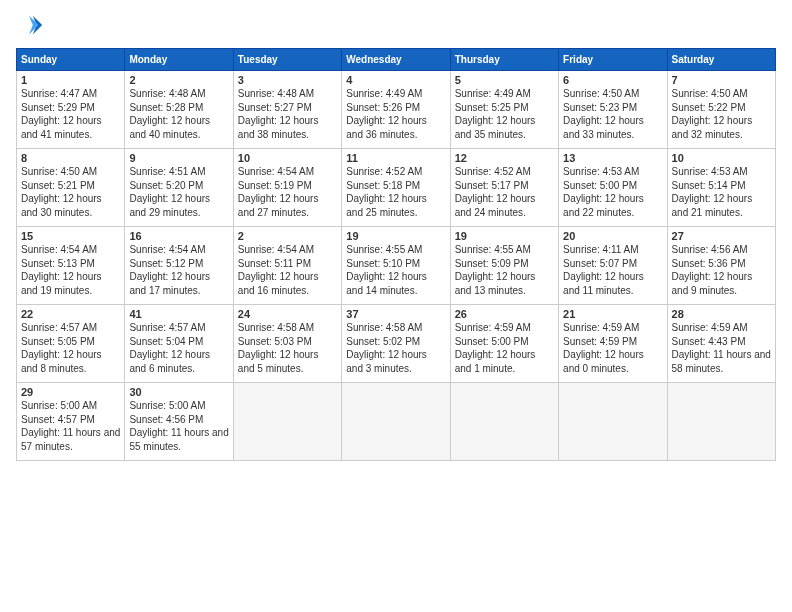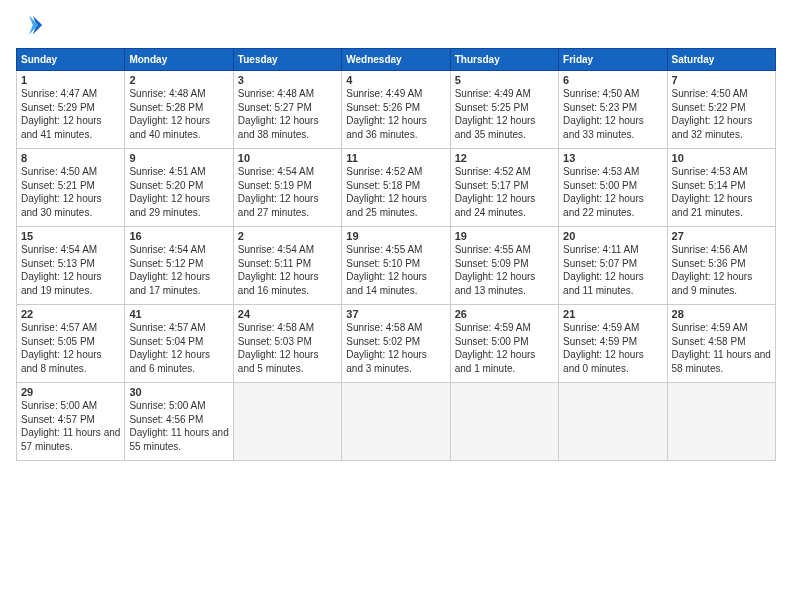--- a/index.html
+++ b/index.html
@@ -313,21 +313,21 @@
           <td>
             <span class="day-num">21</span>
             <div class="day-info">Sunrise: 4:59 AM
 Sunset: 4:59 PM
 Daylight: 12 hours
 and 0 minutes.</div>
           </td>
           <td>
             <span class="day-num">28</span>
             <div class="day-info">Sunrise: 4:59 AM
-Sunset: 4:58 PM
+Sunset: 4:43 PM
 Daylight: 11 hours
 and 58 minutes.</div>
           </td>
         </tr>
         <tr>
           <td>
             <span class="day-num">29</span>
             <div class="day-info">Sunrise: 5:00 AM
 Sunset: 4:57 PM
 Daylight: 11 hours

